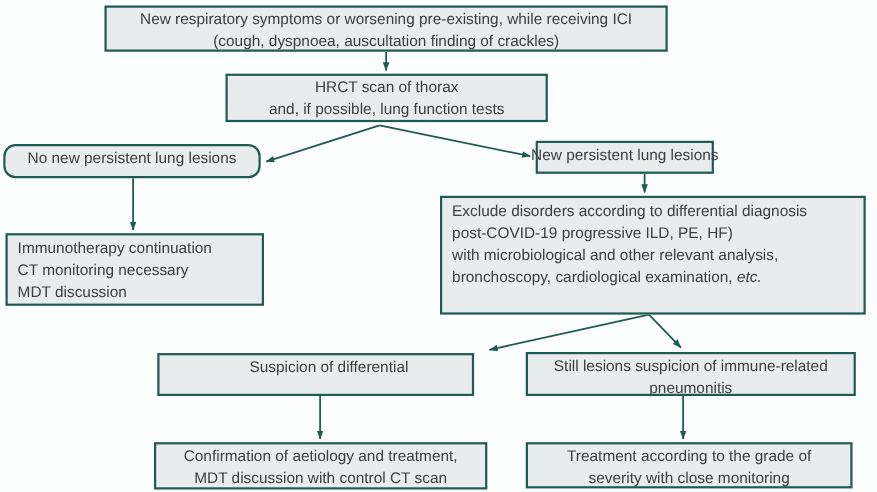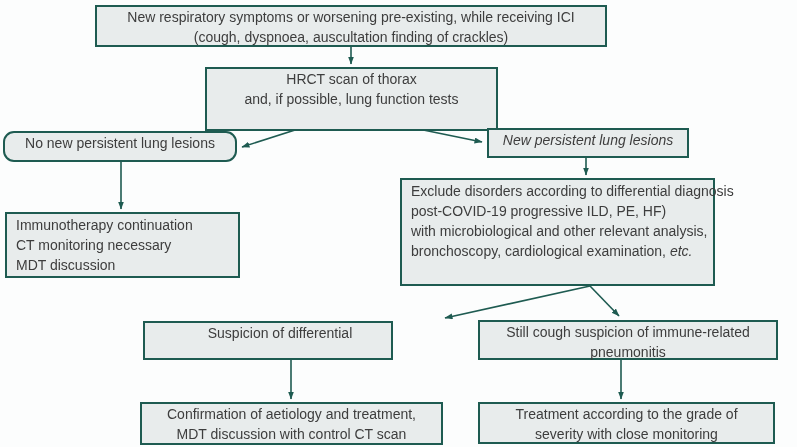--- a/index.html
+++ b/index.html
@@ -68,52 +68,52 @@
     <path class="arrow" d="M590,286 L619,316" marker-end="url(#ah)"></path>
     <path class="arrow" d="M291,360 L291,399" marker-end="url(#ah)"></path>
     <path class="arrow" d="M621,360 L621,399" marker-end="url(#ah)"></path>
   </svg>
 
   <div class="node center" style="left:95px; top:5px; width:512px; height:42px;">
     <div class="line">New respiratory symptoms or worsening pre-existing, while receiving ICI</div>
     <div class="line">(cough, dyspnoea, auscultation finding of crackles)</div>
   </div>
 
-  <div class="node center" style="left:205px; top:67px; width:293px; height:64px;">
+  <div class="node center" style="left:205px; top:67px; width:293px; height:44px;">
     <div class="line">HRCT  scan of thorax</div>
     <div class="line">and, if possible, lung function tests</div>
   </div>
 
   <div class="node center" style="left:3px; top:131px; width:234px; height:31px;border-radius:11px;">
     <div class="line">No new persistent lung lesions</div>
   </div>
 
-  <div class="node center" style="left:487px; top:128px; width:202px; height:30px;font-style:italic;">
+  <div class="node center" style="left:487px; top:128px; width:162px; height:30px;">
     <div class="line">New persistent lung lesions</div>
   </div>
 
   <div class="node left" style="left:5px; top:212px; width:235px; height:66px;">
     <div class="line">Immunotherapy continuation</div>
     <div class="line">CT monitoring necessary</div>
     <div class="line">MDT discussion</div>
   </div>
 
-  <div class="node left" style="left:400px; top:178px; width:315px; height:108px;">
+  <div class="node left" style="left:400px; top:178px; width:387px; height:108px;">
     <div class="line">Exclude disorders according to differential diagnosis</div>
     <div class="line">post-COVID-19 progressive ILD, PE, HF)</div>
     <div class="line">with microbiological and other relevant analysis,</div>
     <div class="line"><span>bronchoscopy, cardiological examination, </span><em>etc.</em></div>
   </div>
 
-  <div class="node center" style="left:143px; top:321px; width:250px; height:39px;padding-left:28px;">
+  <div class="node center" style="left:143px; top:321px; width:288px; height:39px;padding-left:28px;">
     <div class="line">Suspicion of differential</div>
   </div>
 
   <div class="node center" style="left:478px; top:320px; width:300px; height:40px;">
-    <div class="line">Still cough suspicion of immune-related</div>
+    <div class="line">Still lesions suspicion of immune-related</div>
     <div class="line">pneumonitis</div>
   </div>
 
   <div class="node center" style="left:140px; top:402px; width:303px; height:43px;">
     <div class="line">Confirmation of aetiology and treatment,</div>
     <div class="line">MDT discussion with control CT scan</div>
   </div>
 
   <div class="node center" style="left:478px; top:402px; width:297px; height:42px;">
     <div class="line">Treatment according to the grade of</div>

